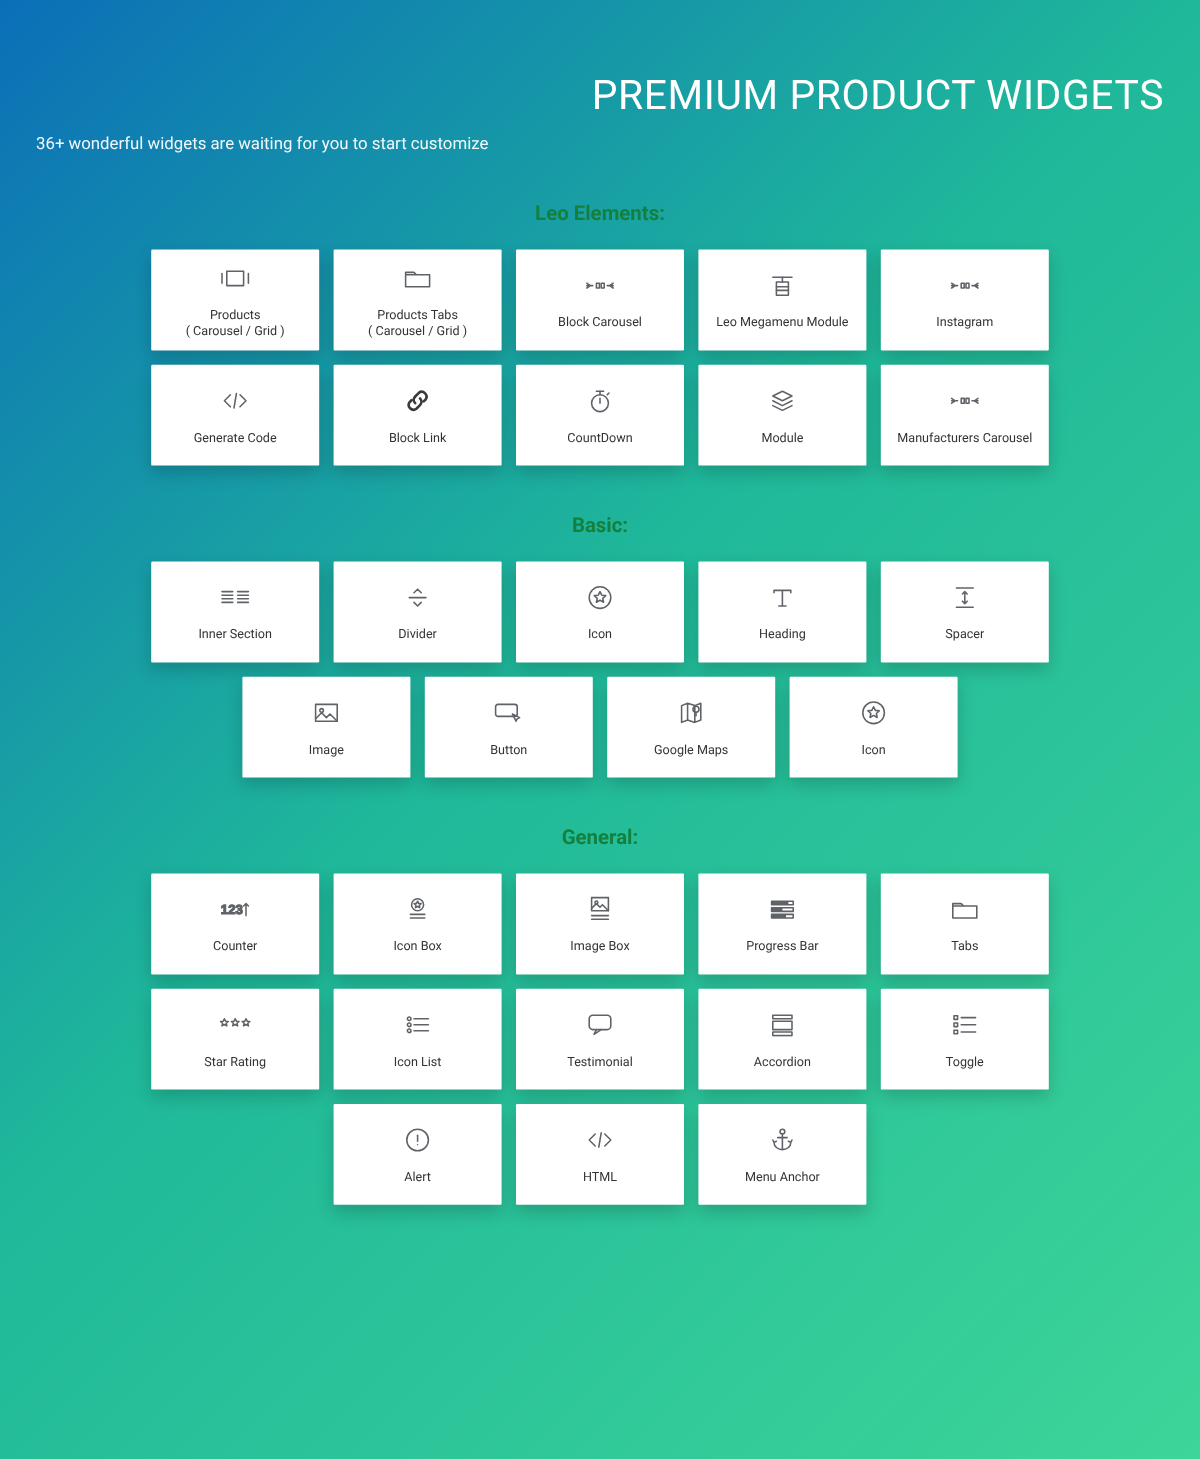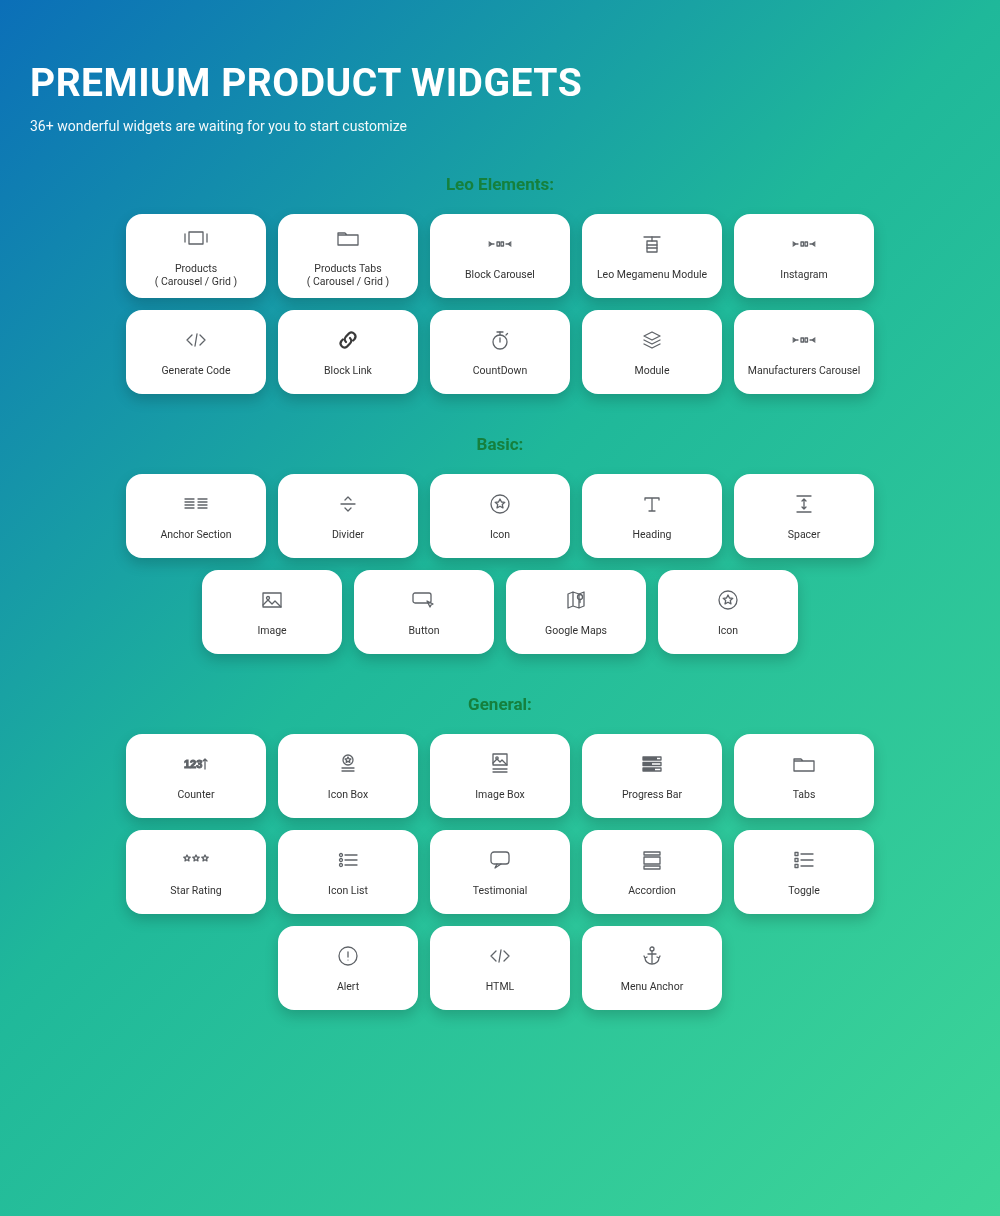--- a/index.html
+++ b/index.html
@@ -6,23 +6,23 @@
   body {
     font-family: -apple-system, BlinkMacSystemFont, "Segoe UI", Roboto, "Helvetica Neue", Arial, sans-serif;
     background: linear-gradient(135deg, #0b6fb8 0%, #1fb89a 45%, #3dd598 100%);
     min-height: 1216px;
     width: 1000px;
     padding: 60px 30px 50px;
     margin: 0 auto;
   }
   .title {
     color: #fff;
-    font-size: 39px;
-    font-weight: 700;
-    text-align: left;
+    font-size: 34px;
+    font-weight: 400;
+    text-align: right;
     letter-spacing: 0.5px;
   }
   .subtitle {
     color: #fff;
     font-size: 14px;
     margin-top: 12px;
     opacity: 0.95;
   }
   .section-label {
     color: #15803d;
@@ -35,21 +35,21 @@
   .grid {
     display: flex;
     flex-wrap: wrap;
     justify-content: center;
     gap: 12px;
     max-width: 760px;
     margin: 0 auto;
   }
   .card {
     background: #fff;
-    border-radius: 16px;
+    border-radius: 1px;
     width: 140px;
     height: 84px;
     display: flex;
     flex-direction: column;
     align-items: center;
     justify-content: center;
     box-shadow: 0 6px 14px rgba(0,0,0,0.18);
     cursor: pointer;
     padding: 6px;
   }
@@ -190,21 +190,21 @@
             <line x1="2" y1="6" x2="11" y2="6"></line>
             <line x1="2" y1="9" x2="11" y2="9"></line>
             <line x1="2" y1="12" x2="11" y2="12"></line>
             <line x1="15" y1="3" x2="24" y2="3"></line>
             <line x1="15" y1="6" x2="24" y2="6"></line>
             <line x1="15" y1="9" x2="24" y2="9"></line>
             <line x1="15" y1="12" x2="24" y2="12"></line>
           </g>
         </svg>
       </div>
-      <div class="label">Anchor Section</div>
+      <div class="label">Inner Section</div>
     </div>
     <div class="card">
       <div class="icon">
         <svg width="22" height="20" viewBox="0 0 22 20">
           <path d="M11 3 l-3 3 M11 3 l3 3 M4 10 h14 M11 17 l-3 -3 M11 17 l3 -3" stroke="#5f6368" stroke-width="1.3" fill="none" stroke-linecap="round" stroke-linejoin="round"></path>
         </svg>
       </div>
       <div class="label">Divider</div>
     </div>
     <div class="card">

